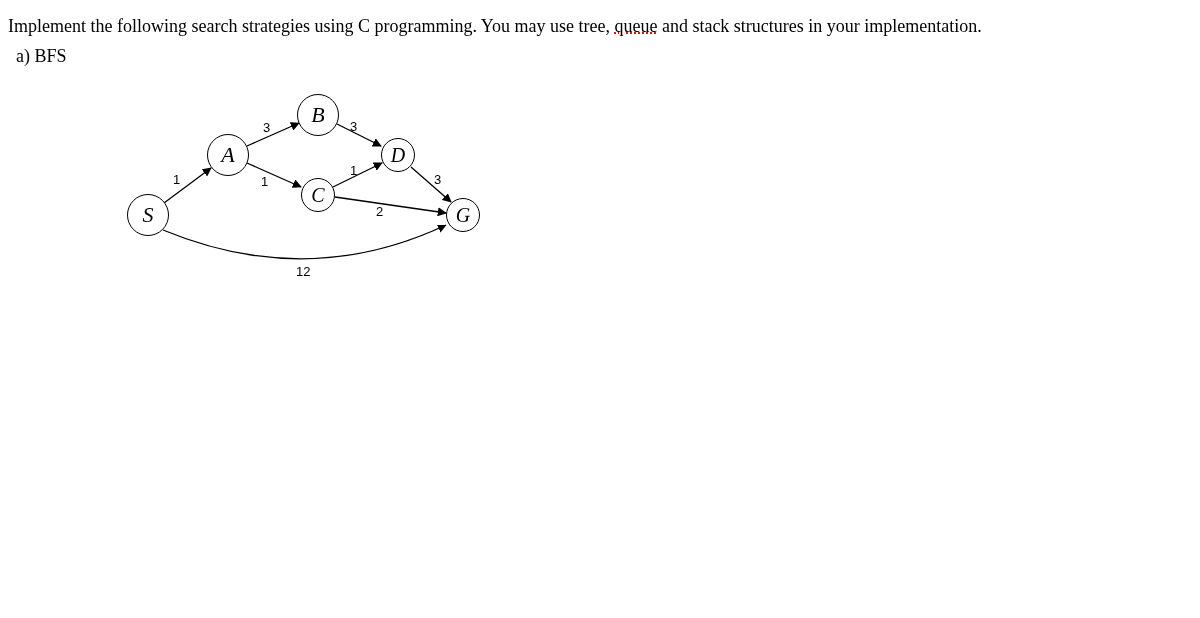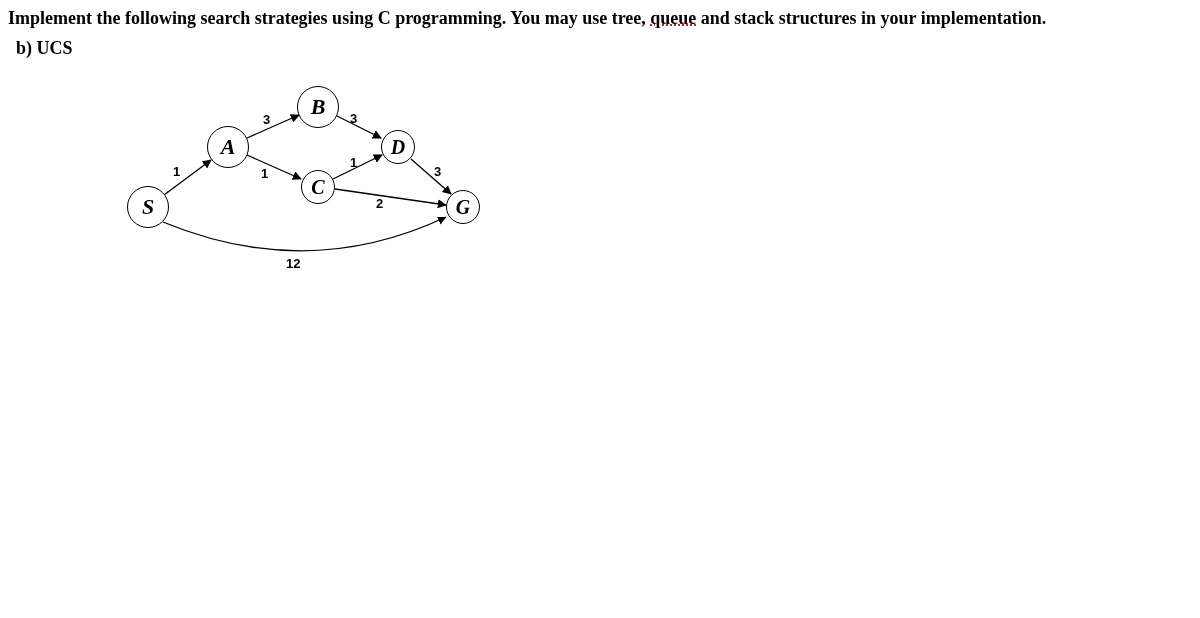--- a/index.html
+++ b/index.html
@@ -6,23 +6,22 @@
     margin: 0;
     padding: 0;
     width: 1200px;
     height: 618px;
     background: #ffffff;
     font-family: "Times New Roman", Times, serif;
     font-size: 18px;
     color: #000;
   }
   .page {
-    padding: 4px 8px;
+    padding: 12px 8px;
     line-height: 1.65;
-    font-weight: bold;
   }
   .para {
     text-align: justify;
   }
   .indent-1 {
     padding-left: 8px;
   }
   .underline-cursor {
     display: inline-block;
     width: 1px;
@@ -69,21 +68,21 @@
 </style>
 </head>
 <body>
 
 <div class="page">
 
   <div class="para">
     <span>Implement the following search strategies using C programming</span><span class="underline-cursor"></span><span>. You may use tree, </span><span class="misspell">queue</span><span> and stack structures in your implementation.</span>
   </div>
 
-  <div class="indent-1">b) UCS</div>
+  <div class="indent-1">a) BFS</div>
 
 
   <div class="graph-wrap">
     <svg viewBox="0 0 500 220">
       <defs>
         <marker id="arr" viewBox="0 0 10 10" refX="9" refY="5" markerWidth="7" markerHeight="7" orient="auto-start-reverse">
           <path d="M 0 0 L 10 5 L 0 10 z" fill="#000"></path>
         </marker>
       </defs>
 
@@ -111,16 +110,16 @@
     <div class="node small" style="left:263px;top:53px;">D</div>
     <div class="node small" style="left:328px;top:113px;">G</div>
 
     <div class="wlabel" style="left:55px;  top:84px;">1</div>
     <div class="wlabel" style="left:145px; top:32px;">3</div>
     <div class="wlabel" style="left:143px; top:86px;">1</div>
     <div class="wlabel" style="left:232px; top:31px;">3</div>
     <div class="wlabel" style="left:232px; top:75px;">1</div>
     <div class="wlabel" style="left:258px; top:116px;">2</div>
     <div class="wlabel" style="left:316px; top:84px;">3</div>
-    <div class="wlabel" style="left:168px; top:176px;">12</div>
+    <div class="wlabel" style="left:178px; top:176px;">12</div>
   </div>
 
 </div>
 
 </body></html>

